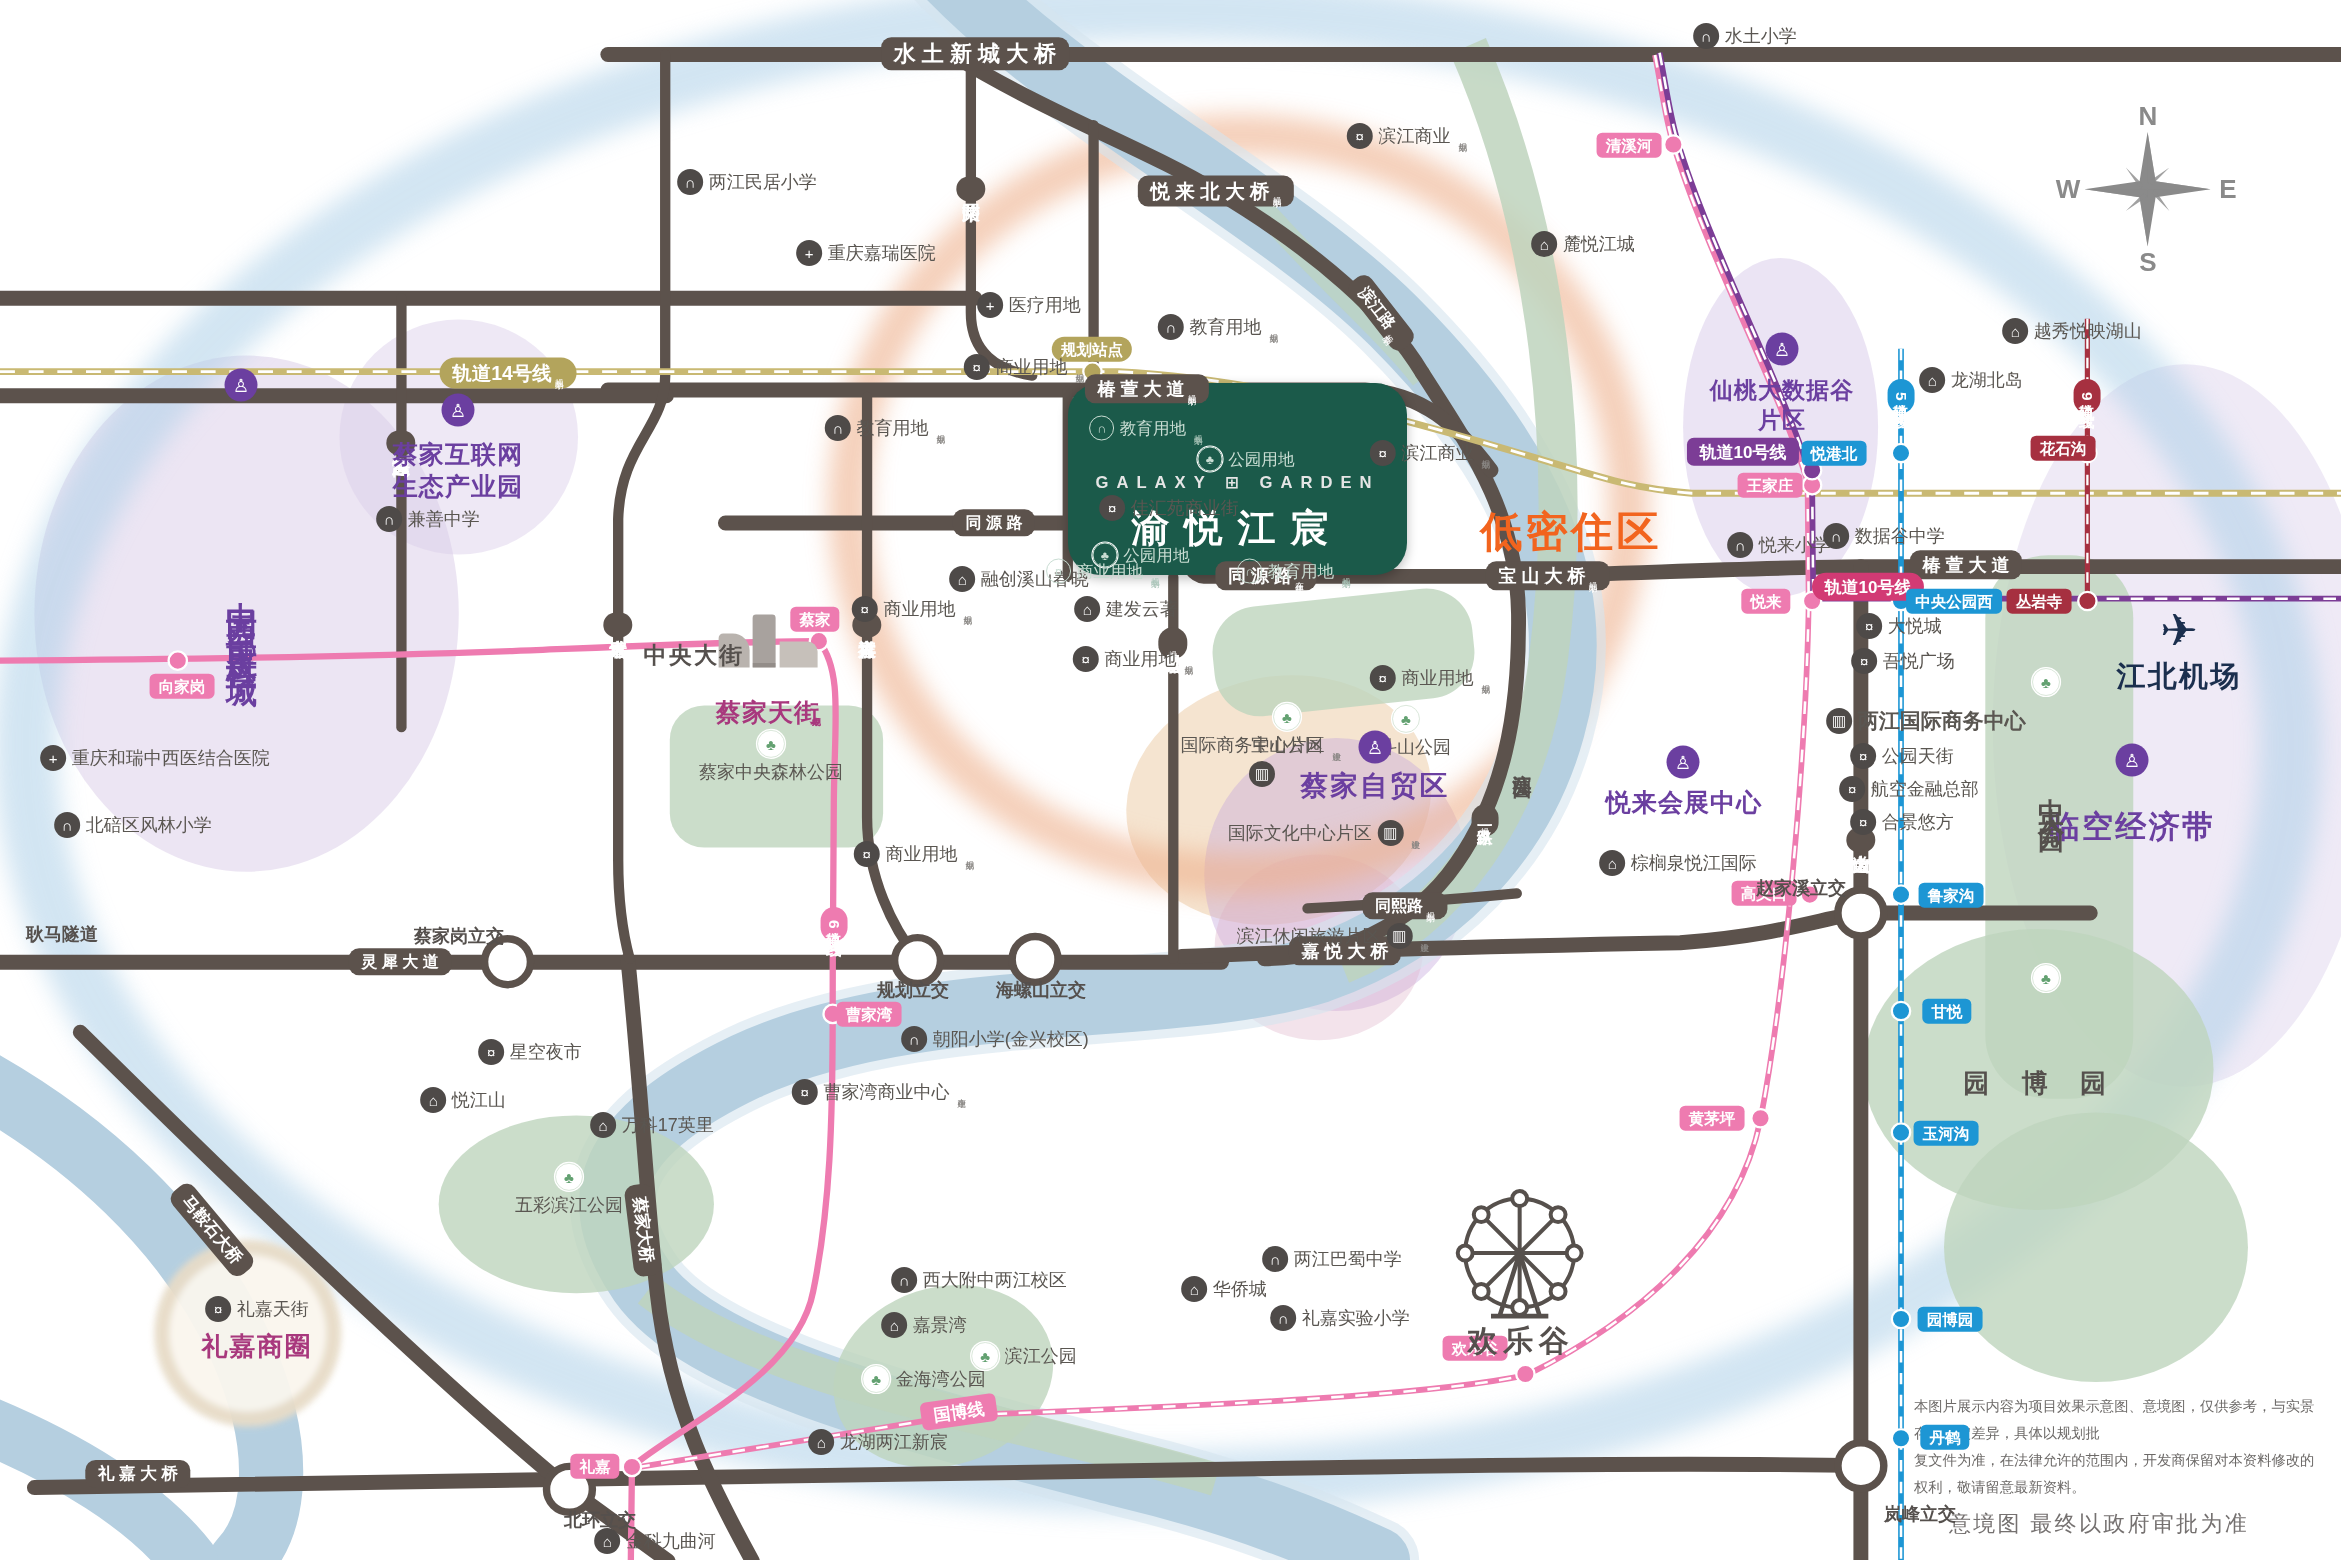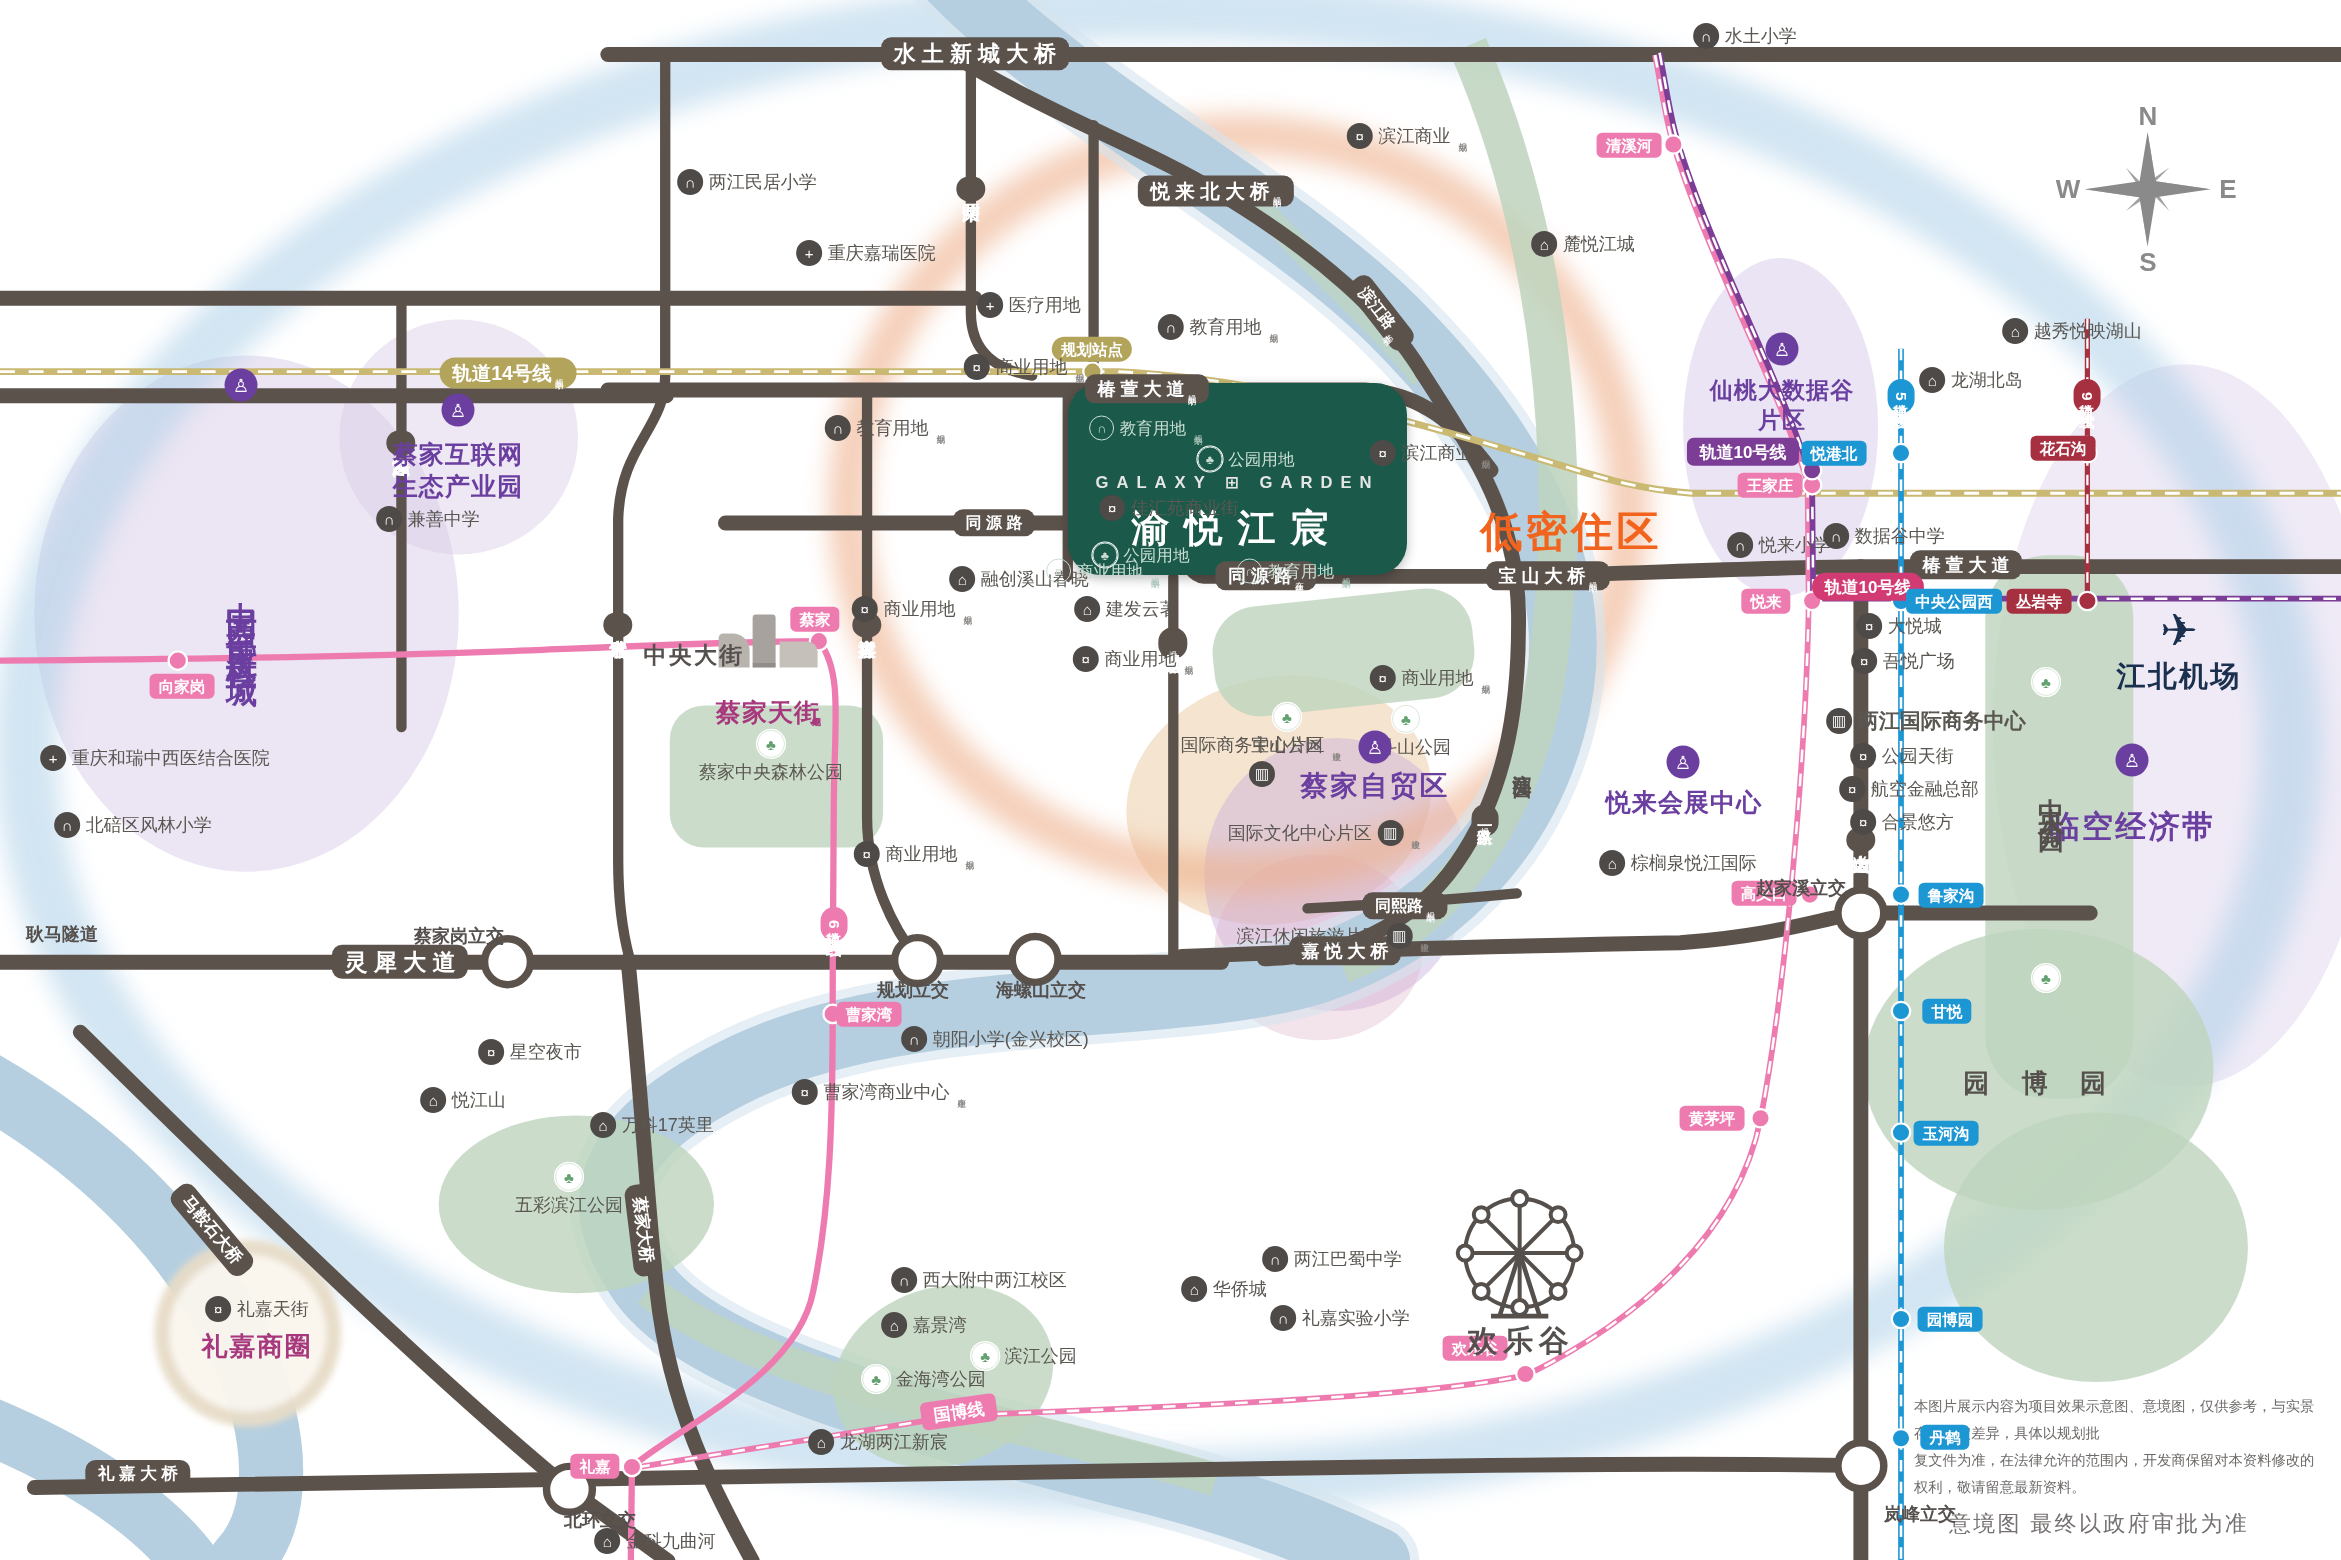--- a/index.html
+++ b/index.html
@@ -282,21 +282,21 @@
         <span>纵一路</span>
         <span class="sub">规划中</span>
       </div>
       <div class="abs pill bg-road" style="font-size: 16px; left: 1405px; top: 906px;">
         <span>同熙路</span>
         <span class="sub">规划中</span>
       </div>
       <div class="abs pill bg-road vert" style="left: 401px; top: 443px;">
         <span>兰海高速</span>
       </div>
-      <div class="abs pill bg-road" style="font-size: 23px; left: 400px; top: 962px;">
+      <div class="abs pill bg-road" style="font-size: 16px; left: 400px; top: 962px;">
         <span>灵 犀 大 道</span>
       </div>
       <div class="abs pill bg-road" style="left: 1345px; top: 951px;">
         <span>嘉 悦 大 桥</span>
       </div>
       <div class="abs pill bg-road vert" style="left: 1861px; top: 840px;">
         <span>金山大道</span>
       </div>
       <div class="abs pill bg-road" style="font-size: 16.6px; left: 138px; top: 1474px;">
         <span>礼 嘉 大 桥</span>

